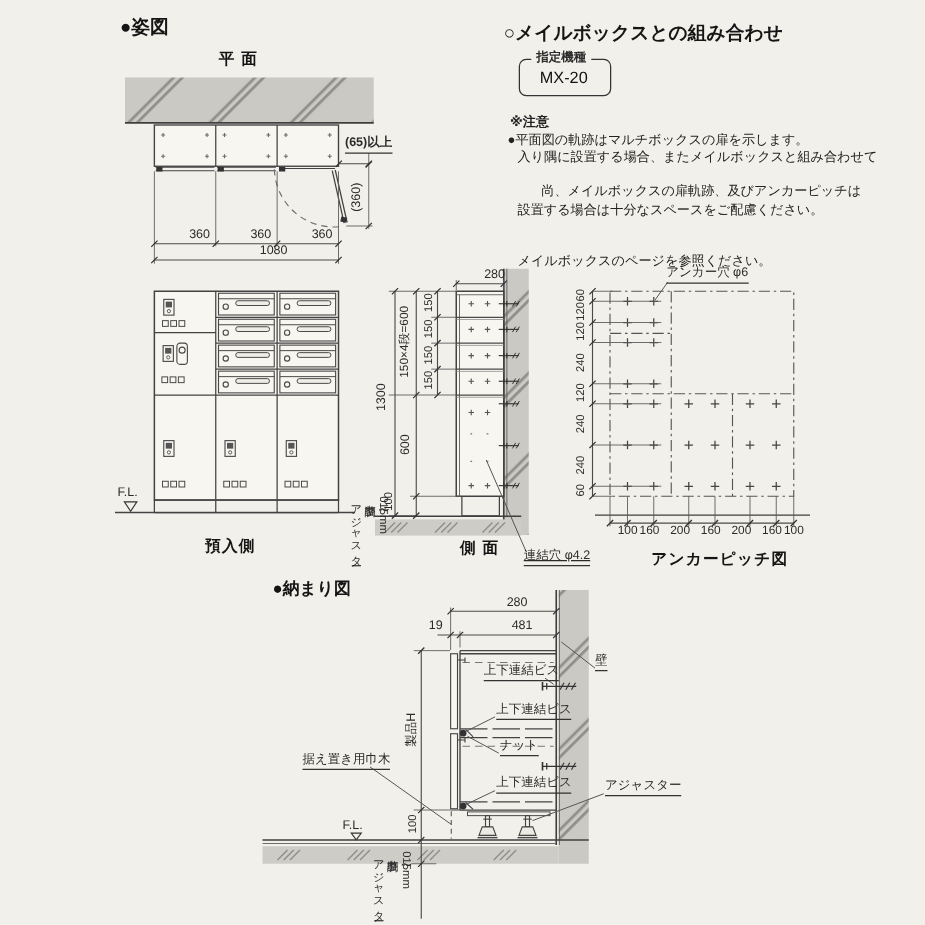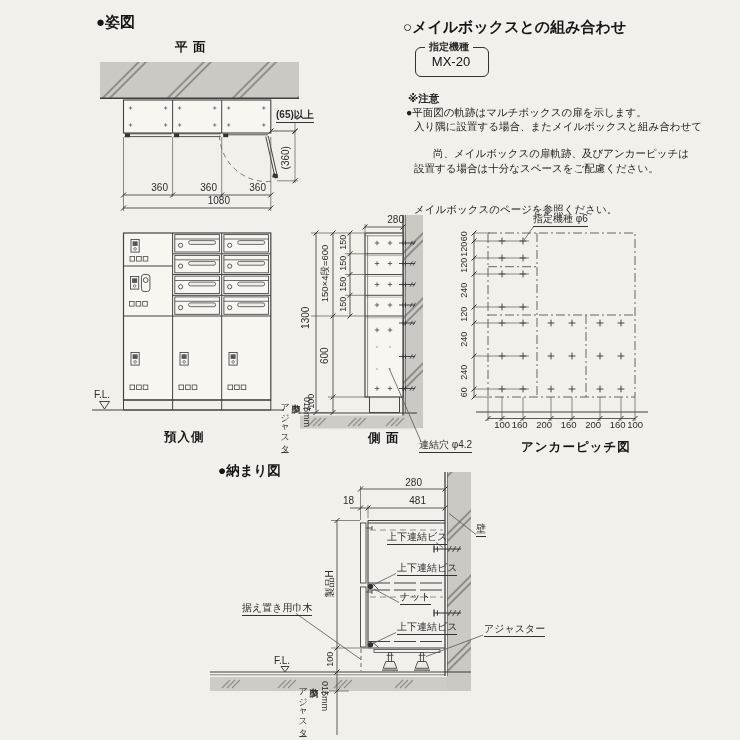--- a/index.html
+++ b/index.html
@@ -283,25 +283,25 @@
   <span class="t rot s9" style="left:330px;top:237px;width:26px;">150</span>
   <span class="t rot s9" style="left:330px;top:258px;width:26px;">150</span>
   <span class="t rot s9" style="left:330px;top:278.5px;width:26px;">150</span>
   <span class="t rot s9" style="left:330px;top:299px;width:26px;">150</span>
   <span class="t rot" style="left:310px;top:350px;width:30px;">600</span>
   <span class="t rot s9" style="left:297px;top:396px;width:28px;">100</span>
   <span class="vtext" style="position:absolute;left:279px;top:397px;">アジャスター
 調整巾
 0〜15mm</span>
   <span class="t b cap" style="left:368px;top:431px;">側 面</span>
-  <span class="t ul" style="left:419px;top:439px;">連結穴 φ4.2</span>
-</div>
-
-<div>
-  <span class="t ul" style="left:533px;top:213px;">指定機種 φ6</span>
+  <span class="t ul" style="left:419px;top:439px;text-decoration:underline;">連結穴 φ4.2</span>
+</div>
+
+<div>
+  <span class="t ul" style="left:533px;top:213px;">アンカー穴 φ6</span>
   <span class="t rot s9" style="left:451px;top:231px;width:26px;">60</span>
   <span class="t rot s9" style="left:451px;top:243.5px;width:26px;">120</span>
   <span class="t rot s9" style="left:451px;top:260px;width:26px;">120</span>
   <span class="t rot s9" style="left:451px;top:284.5px;width:26px;">240</span>
   <span class="t rot s9" style="left:451px;top:309px;width:26px;">120</span>
   <span class="t rot s9" style="left:451px;top:333.5px;width:26px;">240</span>
   <span class="t rot s9" style="left:451px;top:366.5px;width:26px;">240</span>
   <span class="t rot s9" style="left:451px;top:387px;width:26px;">60</span>
   <span class="t c s95" style="left:480px;top:420px;width:30px;">100</span>
   <span class="t c s95" style="left:497.5px;top:420px;width:30px;">160</span>
@@ -310,21 +310,21 @@
   <span class="t c s95" style="left:571px;top:420px;width:30px;">200</span>
   <span class="t c s95" style="left:595.5px;top:420px;width:30px;">160</span>
   <span class="t c s95" style="left:613px;top:420px;width:30px;">100</span>
   <span class="t b cap" style="left:521px;top:440px;">アンカーピッチ図</span>
 </div>
 
 <div>
   <span class="t b" style="left:218px;top:463px;font-size:13.5px;">●納まり図</span>
   <span class="t c" style="left:382px;top:477px;width:40px;">280</span>
   <span class="t c" style="left:386px;top:495px;width:40px;">481</span>
-  <span class="t" style="left:343px;top:495px;">18</span>
+  <span class="t" style="left:343px;top:495px;">19</span>
   <span class="t ul" style="left:476px;top:523px;">壁</span>
   <span class="t ul" style="left:387px;top:531px;">上下連結ビス</span>
   <span class="t ul" style="left:397px;top:562px;">上下連結ビス</span>
   <span class="t ul" style="left:400px;top:591px;">ナット</span>
   <span class="t ul" style="left:397px;top:621px;">上下連結ビス</span>
   <span class="t ul" style="left:484px;top:623px;">アジャスター</span>
   <span class="t ul" style="left:242px;top:602px;">据え置き用巾木</span>
   <span class="t rot" style="left:310px;top:578px;width:40px;">製品H</span>
   <span class="t rot s9" style="left:317px;top:654px;width:26px;">100</span>
   <span class="t" style="left:274px;top:655px;">F.L.</span>

